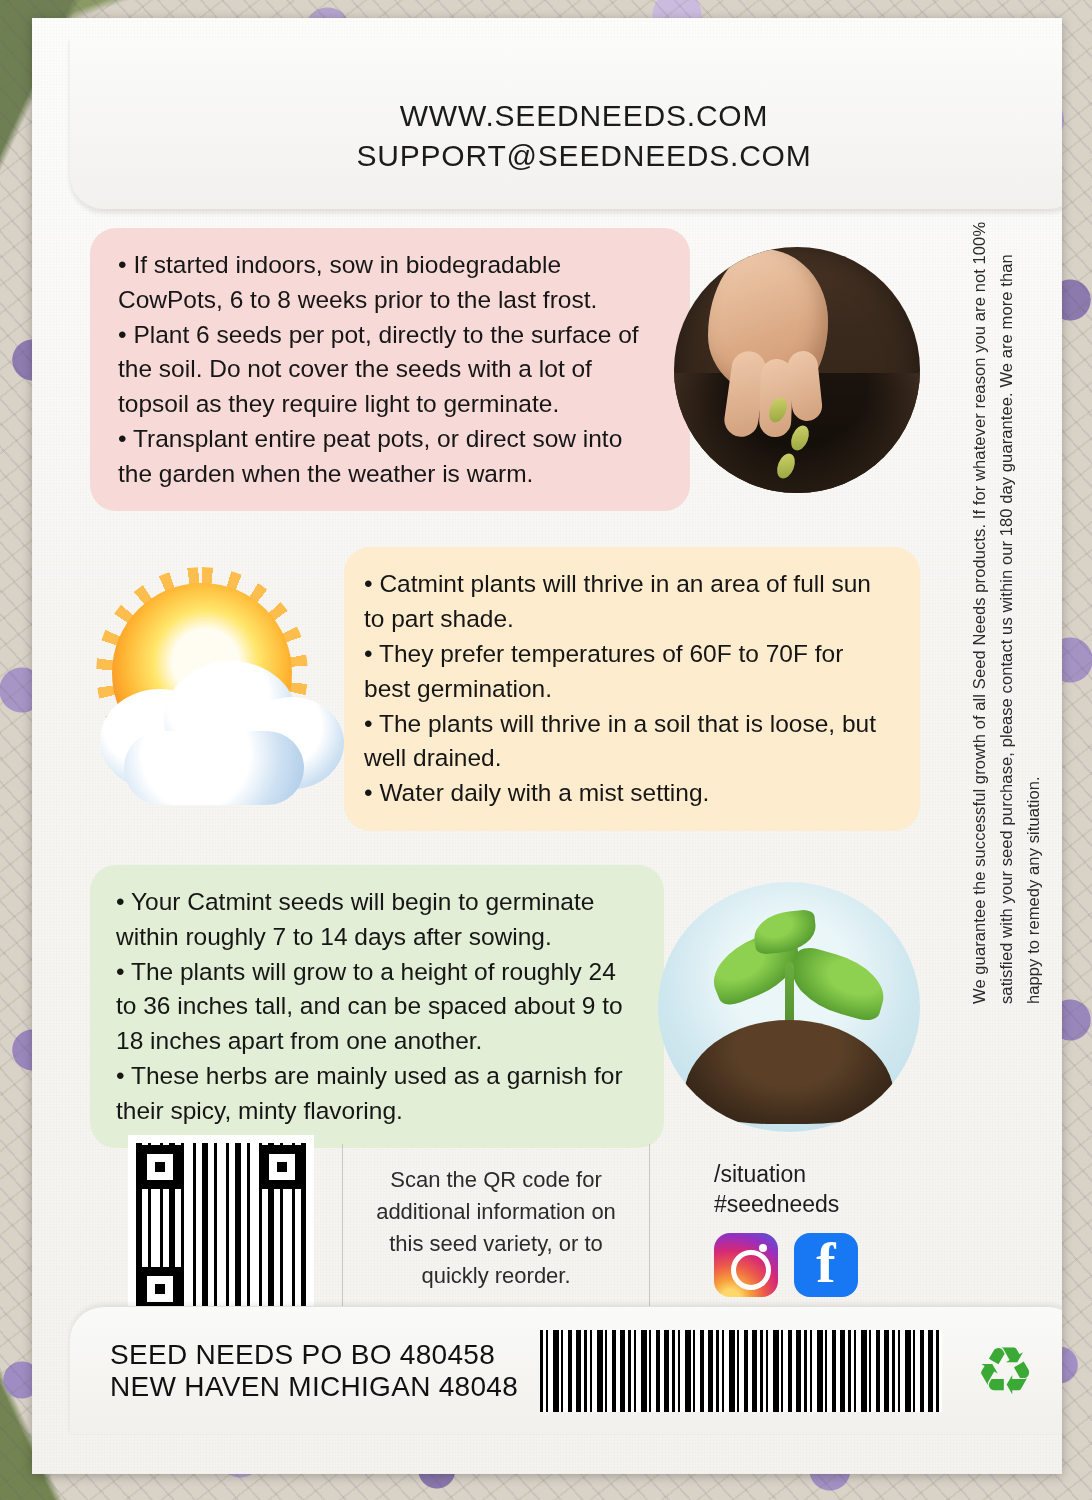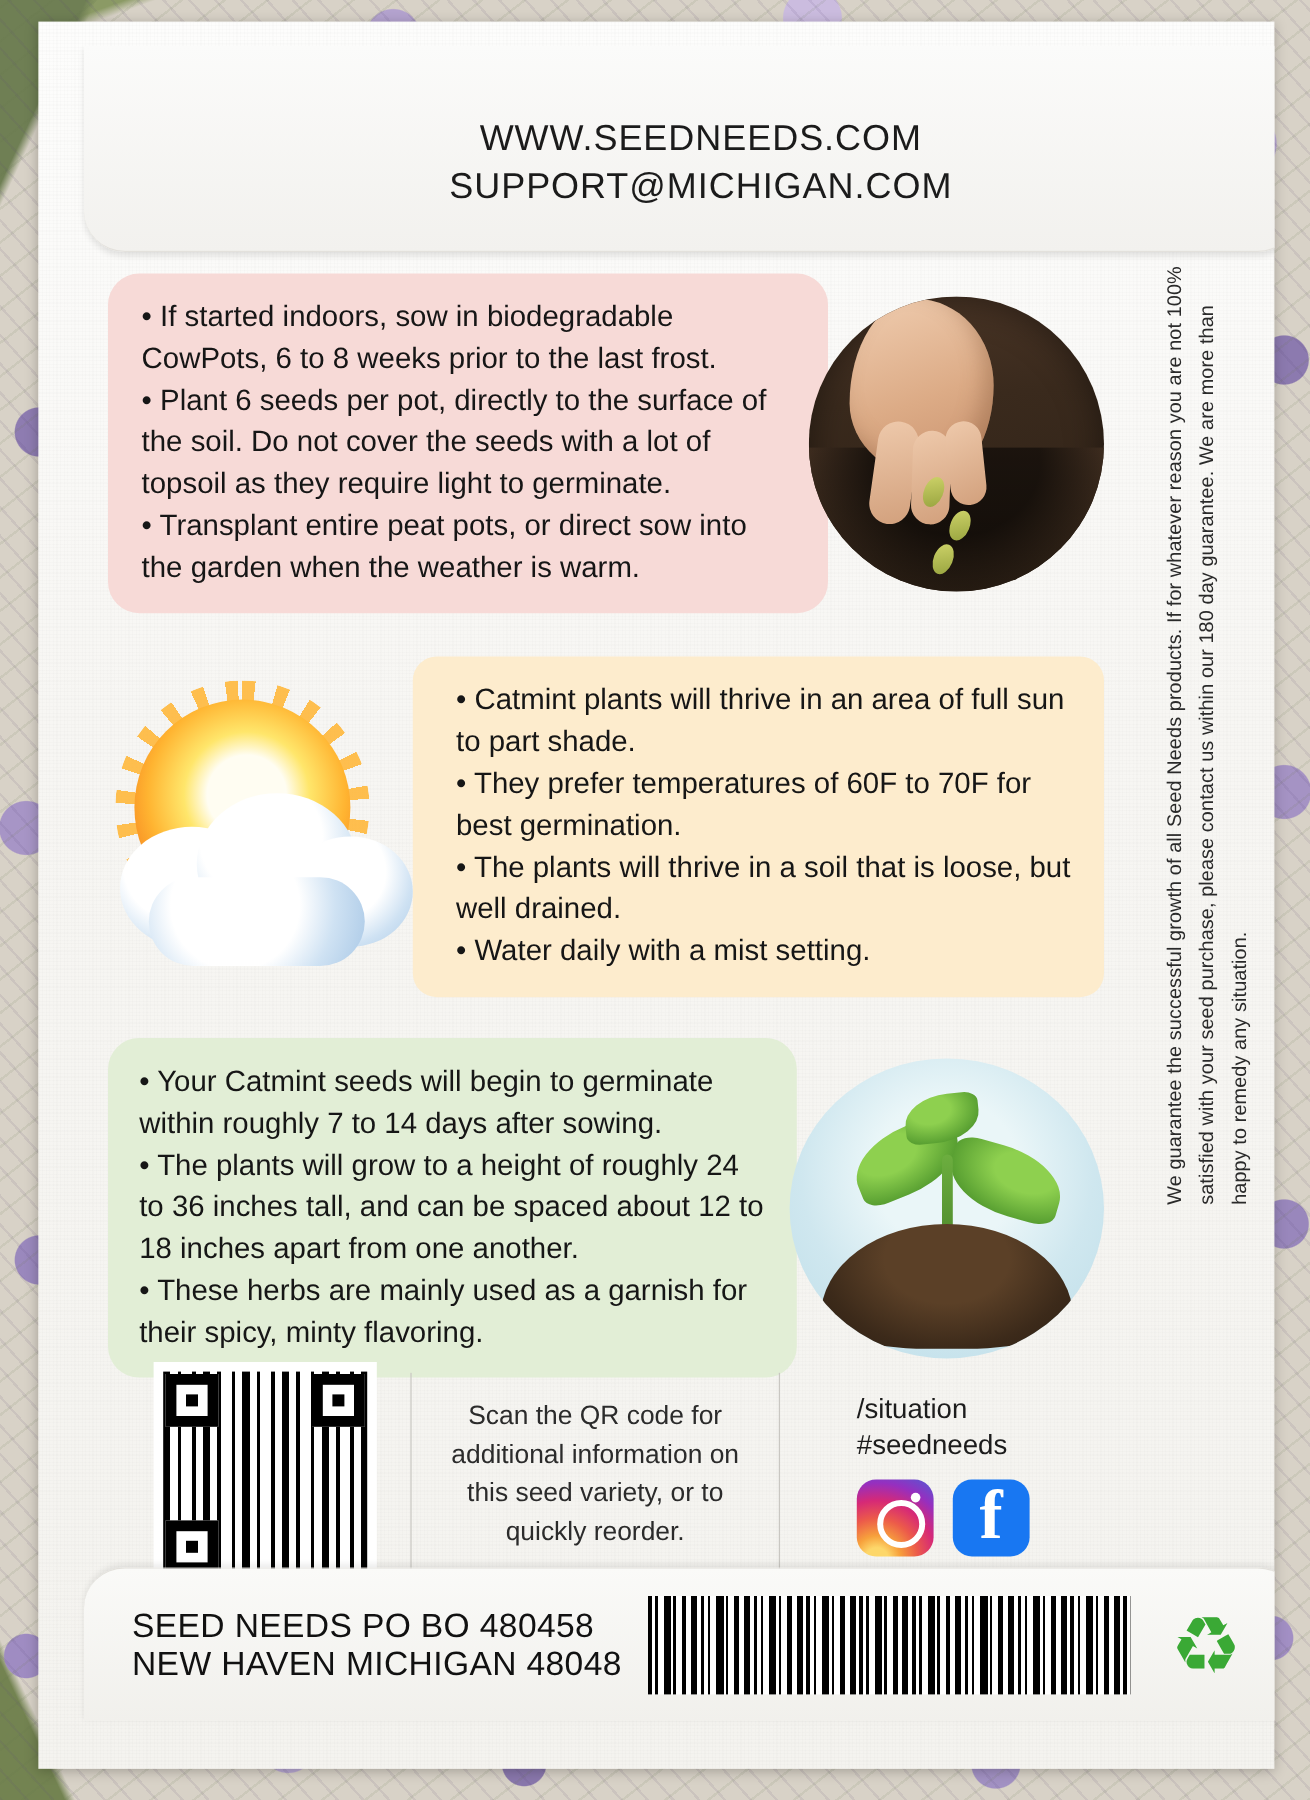--- a/index.html
+++ b/index.html
@@ -237,22 +237,21 @@
       linear-gradient(180deg, #3c2b1e, #241a11);
   }
 
   
   .block2 { margin-bottom: 34px; }
   .block2 .bubble {
     background: #fdeccd;
     width: 610px;
     min-height: 252px;
     margin-left: -14px;
-    padding-left: 36px;
-    border-radius: 20px;
+    padding-left: 20px;
   }
   .weather {
     width: 268px; height: 256px;
     flex: 0 0 auto;
     position: relative;
   }
   .weather .sun {
     position: absolute;
     left: 22px; top: 22px;
     width: 180px; height: 180px;
@@ -425,21 +424,21 @@
 
 <div id="page">
 
   <div class="floral"></div>
 
   <div class="paper">
 
     <div class="flap">
       <div class="flap-lines">
         <div class="l">WWW.SEEDNEEDS.COM</div>
-        <div class="l">SUPPORT@MICHIGAN.COM</div>
+        <div class="l">SUPPORT@SEEDNEEDS.COM</div>
       </div>
     </div>
 
     <div class="guarantee">We guarantee the successful growth of all Seed Needs products. If for whatever reason you are not 100% satisfied with your seed purchase, please contact us within our 180 day guarantee. We are more than happy to remedy any situation.</div>
 
     <div class="content">
 
       <div class="block block1">
         <div class="bubble">
           <p>• If started indoors, sow in biodegradable CowPots, 6 to 8 weeks prior to the last frost.</p>
@@ -471,21 +470,21 @@
           <p>• Catmint plants will thrive in an area of full sun to part shade.</p>
           <p>• They prefer temperatures of 60F to 70F for best germination.</p>
           <p>• The plants will thrive in a soil that is loose, but well drained.</p>
           <p>• Water daily with a mist setting.</p>
         </div>
       </div>
 
       <div class="block block3">
         <div class="bubble">
           <p>• Your Catmint seeds will begin to germinate within roughly 7 to 14 days after sowing.</p>
-          <p>• The plants will grow to a height of roughly 24 to 36 inches tall, and can be spaced about 12 to 18 inches apart from one another.</p>
+          <p>• The plants will grow to a height of roughly 24 to 36 inches tall, and can be spaced about 9 to 18 inches apart from one another.</p>
           <p>• These herbs are mainly used as a garnish for their spicy, minty flavoring.</p>
         </div>
         <div class="sprout">
           <div class="leaf lf1"></div>
           <div class="leaf lf2"></div>
           <div class="leaf lf3"></div>
           <div class="stem"></div>
           <div class="mound"></div>
         </div>
       </div>

